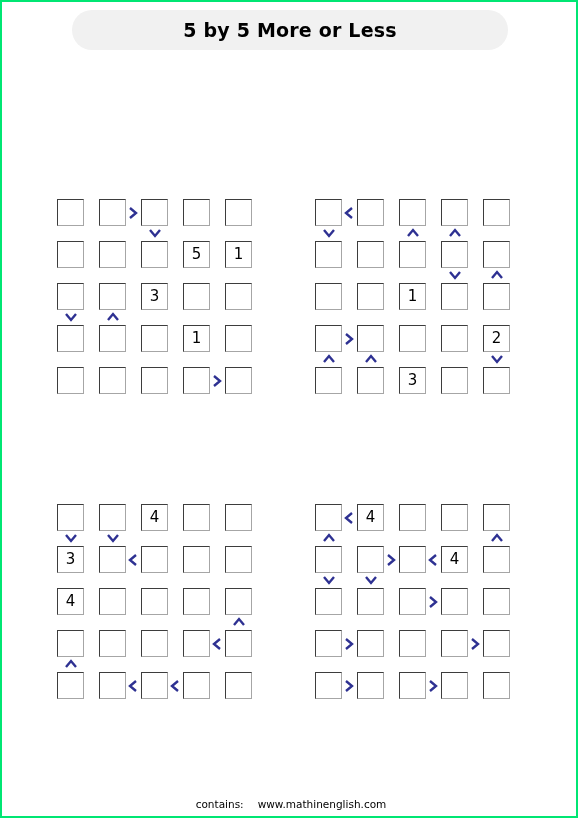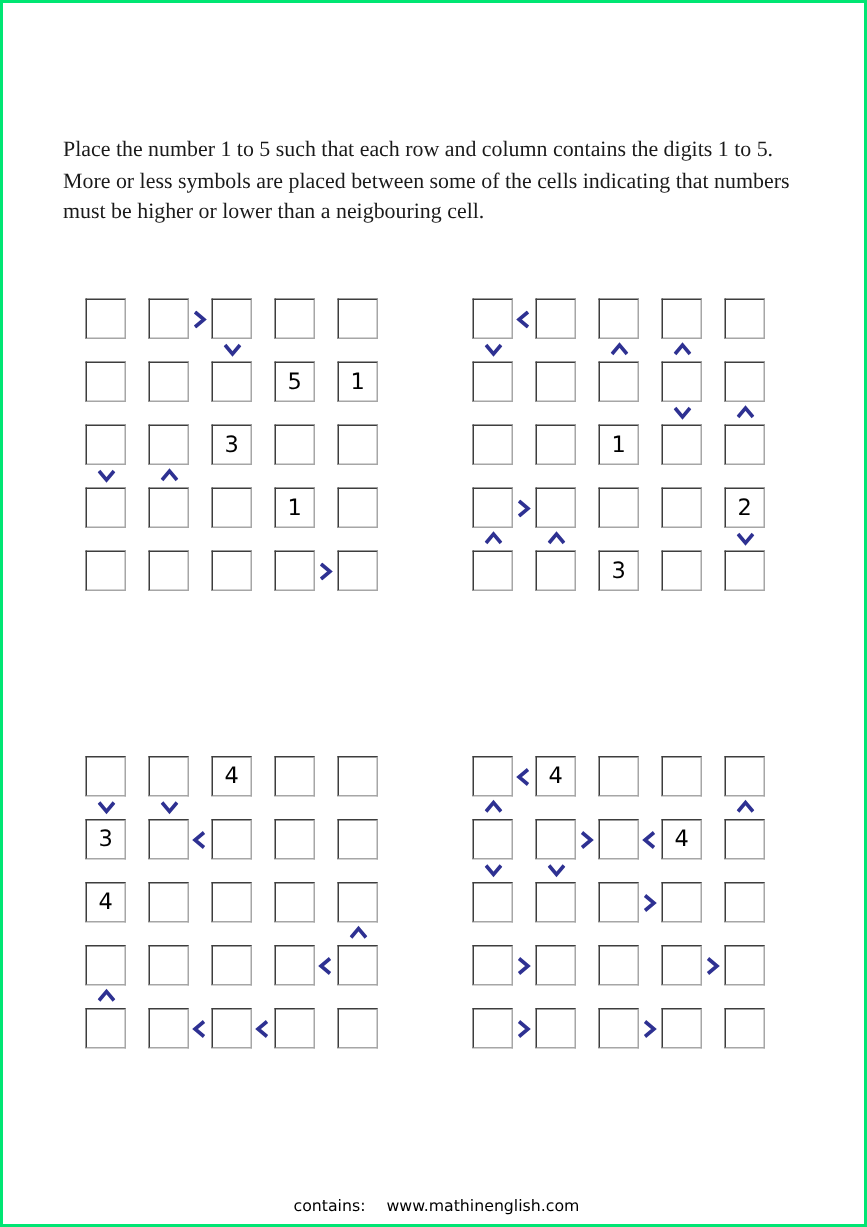--- a/index.html
+++ b/index.html
@@ -113,22 +113,24 @@
     font-size: 10.5px;
     color: #000000;
   }
   #footer .cr { margin-right: 14px; }
 </style>
 </head>
 <body>
 
 <div id="page">
 
-
-  <div id="instructions">Place the number 1 to 5 such that each row and column contains the digits 1 to 5. More or less symbols are placed between some of the cells indicating that numbers must be higher or lower than a neigbouring cell.</div>
+  <div id="title-bar">
+    <div id="title-text">5 by 5 More or Less</div>
+  </div>
+
 
   <div class="puzzle" id="puzzle-0">
     <div class="grid-layer">
         <div class="cell" style="left: 0px; top: 0px;"></div>
         <div class="cell" style="left: 42px; top: 0px;"></div>
         <div class="cell" style="left: 84px; top: 0px;"></div>
         <div class="cell" style="left: 126px; top: 0px;"></div>
         <div class="cell" style="left: 168px; top: 0px;"></div>
         <div class="cell" style="left: 0px; top: 42px;"></div>
         <div class="cell" style="left: 42px; top: 42px;"></div>

